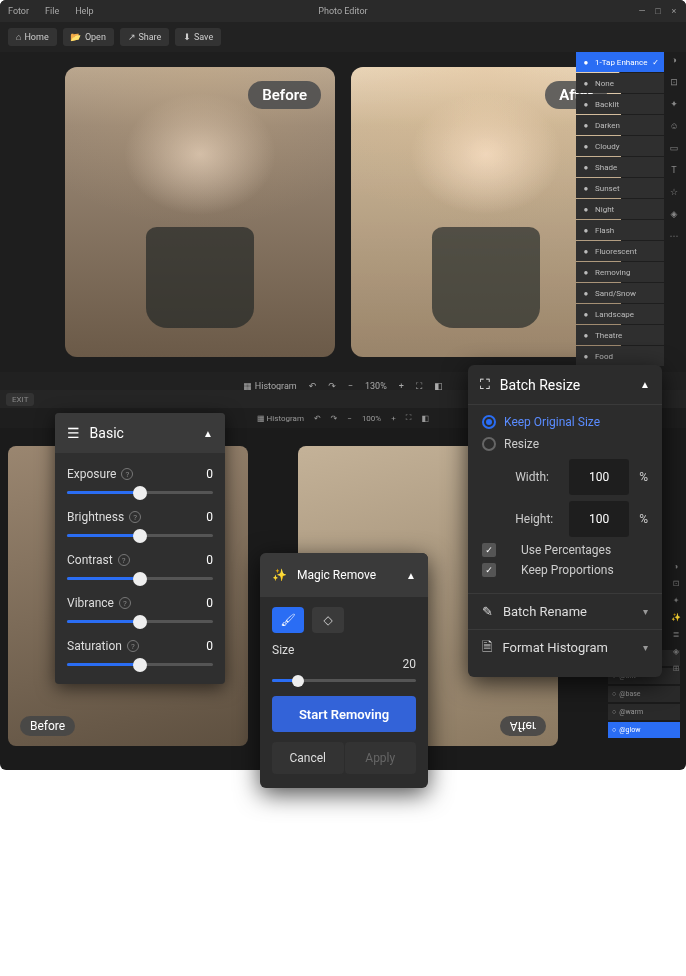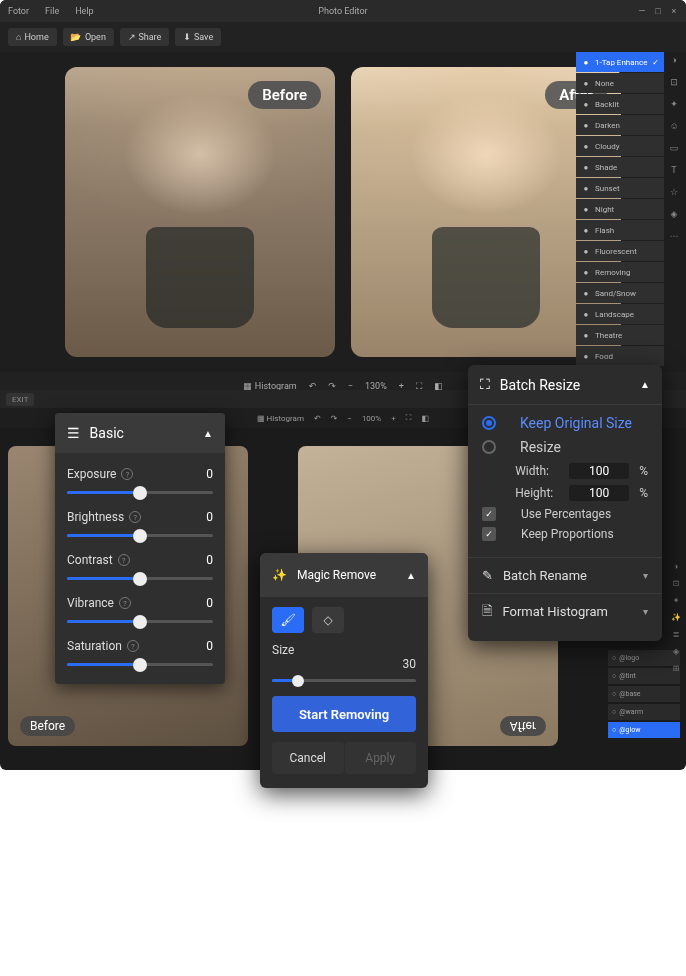--- a/index.html
+++ b/index.html
@@ -78,29 +78,29 @@
 .start-btn { margin:0 12px; height:36px; background:#3363d8; color:#fff; display:flex; align-items:center; justify-content:center; font-size:13px; font-weight:600; border-radius:4px; }
 .action-row { display:flex; gap:1px; padding:10px 12px 0; }
 .action-btn { flex:1; height:32px; display:flex; align-items:center; justify-content:center; font-size:12px; color:#ddd; background:#333; border-radius:4px; }
 .action-btn.apply { color:#666; }
 
 
 .batch-panel { position:absolute; top:365px; left:468px; width:194px; background:#2c2c2c; border-radius:6px; box-shadow:0 6px 24px rgba(0,0,0,0.7); padding-bottom:12px; }
 .batch-header { height:40px; display:flex; align-items:center; padding:0 12px; color:#fff; font-size:14px; gap:10px; border-bottom:1px solid #3a3a3a;}
 .batch-header .arrow { margin-left:auto; font-size:10px;}
 .batch-body { padding:10px 14px; }
-.radio-row { display:flex; align-items:center; gap:24px; font-size:14px; margin-bottom:8px; }
+.radio-row { display:flex; align-items:center; gap:8px; font-size:12px; margin-bottom:8px; }
 .radio { width:14px; height:14px; border:2px solid #666; border-radius:50%; position:relative; }
 .radio.checked { border-color:#2a6df4; }
 .radio.checked::after { content:""; position:absolute; inset:2px; background:#2a6df4; border-radius:50%; }
 .radio-row .lbl { color:#5a8cff; }
 .radio-row.muted .lbl { color:#ccc; }
 .wh-row { display:flex; align-items:center; gap:10px; margin:6px 0; font-size:12px; color:#ccc;justify-content:flex-end; }
 .wh-row .lbl {width:44px;}
-.wh-input { width:60px; height:16px; background:#1e1e1e; color:#fff; text-align:center; border-radius:3px; font-size:12px; display:flex; align-items:center; justify-content:center;}
+.wh-input { width:60px; height:36px; background:#1e1e1e; color:#fff; text-align:center; border-radius:3px; font-size:12px; display:flex; align-items:center; justify-content:center;}
 .pct { color:#ccc; }
 .check-row { display:flex; align-items:center; gap:25px; font-size:12px; color:#ccc; margin:6px 0;}
 .checkbox { width:14px; height:14px; background:#555; border-radius:2px; display:flex; align-items:center; justify-content:center; color:#fff; font-size:10px;}
 .checkbox.checked::after { content:"✓"; font-size:9px; }
 .batch-sub { display:flex; align-items:center; height:36px; padding:0 14px; border-top:1px solid #3a3a3a; font-size:13px; color:#ddd; gap:10px;}
 .batch-sub .arrow { margin-left:auto; font-size:10px; color:#999;}
 </style>
 </head>
 <body>
 
@@ -357,21 +357,21 @@
     <span>✨</span>
     <span>Magic Remove</span>
     <span class="arrow">▲</span>
   </div>
   <div class="magic-tools">
     <div class="tool-btn active">🖌</div>
     <div class="tool-btn">◇</div>
   </div>
   <div class="size-row">
     <span>Size</span>
-    <span>30</span>
+    <span>20</span>
   </div>
   <div class="magic-slider">
     <div class="track">
       <div class="fill"></div>
         <div class="thumb"></div>
     </div>
   </div>
   <div class="start-btn">Start Removing</div>
   <div class="action-row">
     <div class="action-btn">Cancel</div>

